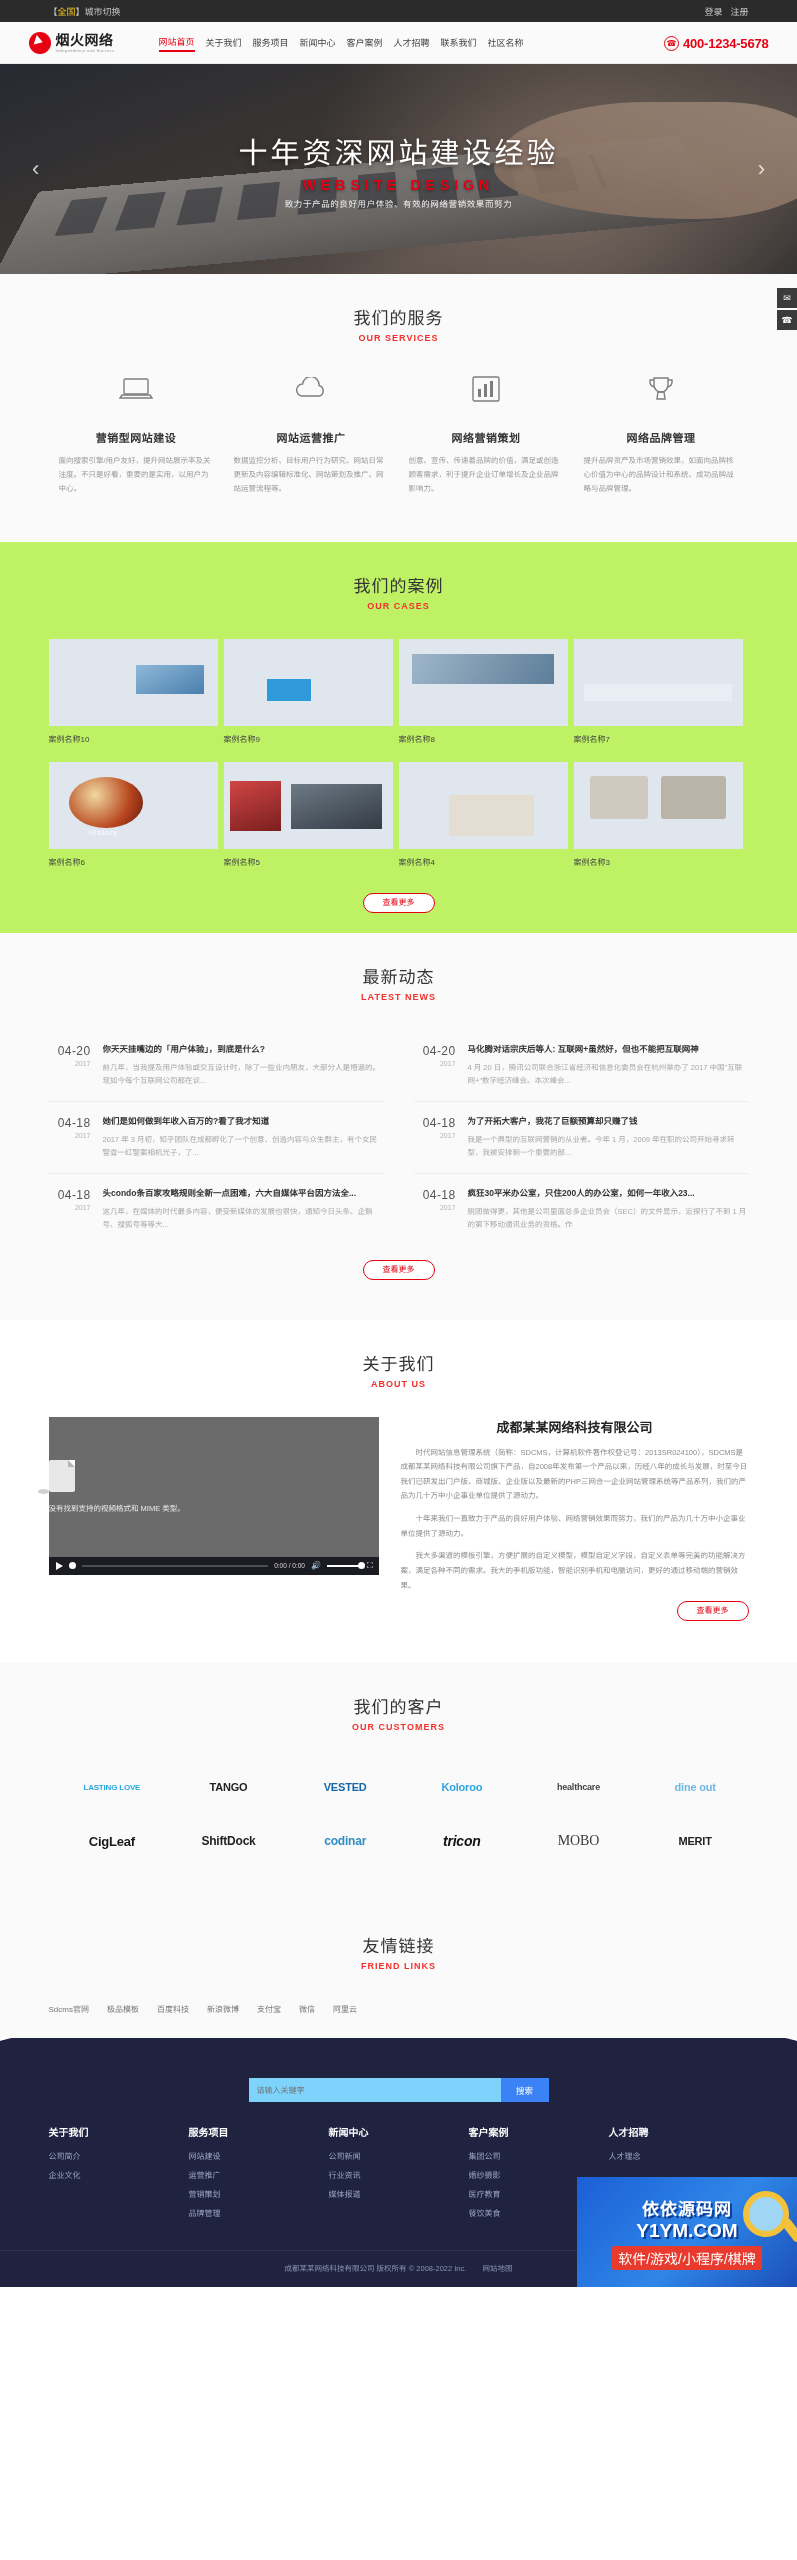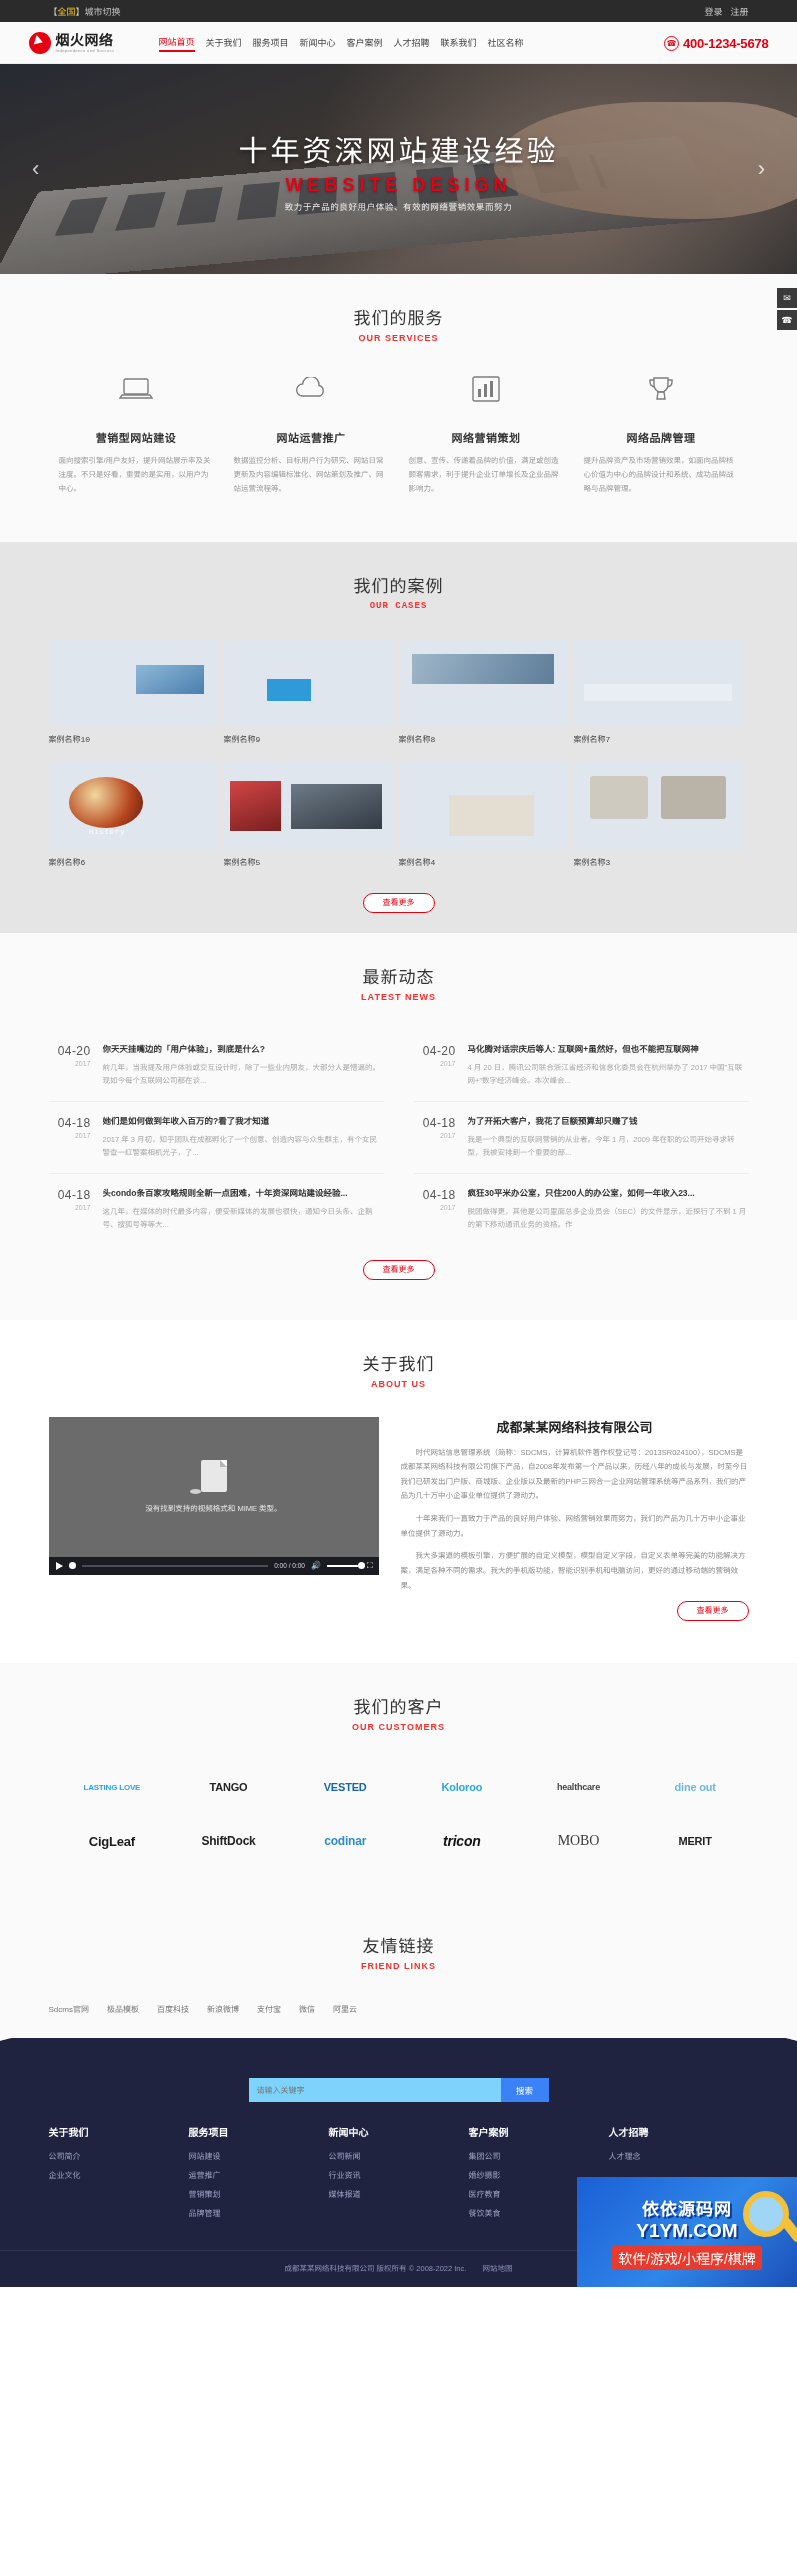--- a/index.html
+++ b/index.html
@@ -81,21 +81,21 @@
     opacity:.85; filter:blur(.3px);
   }
   .hero-mask { position:absolute; inset:0; background:rgba(30,30,35,.30); }
   .hero-content { position:absolute; inset:0; display:flex; flex-direction:column;
     align-items:center; justify-content:center; text-align:center; }
   .hero-title {
     font-size:29px; color:#fff; font-weight:normal; letter-spacing:3px;
     text-shadow:0 2px 5px rgba(0,0,0,.5); margin-bottom:6px;
   }
   .hero-sub {
-    font-size:18px; color:#e60012; letter-spacing:5px; font-weight:bold;
+    font-size:14px; color:#e60012; letter-spacing:5px; font-weight:bold;
     text-shadow:0 1px 3px rgba(0,0,0,.4); margin-bottom:4px;
   }
   .hero-desc { font-size:8.5px; color:#efefef; letter-spacing:.6px; }
   .hero-arrow {
     position:absolute; top:50%; transform:translateY(-50%);
     color:rgba(255,255,255,.75); font-size:22px; line-height:1; cursor:pointer;
   }
   .hero-arrow.l { left:32px; } .hero-arrow.r { right:32px; }
 
   
@@ -106,21 +106,21 @@
 
   
   .services-wrap { background:#fafafa; padding-bottom:46px; }
   .services { display:flex; gap:0; }
   .svc { flex:1; text-align:center; padding:0 10px; }
   .svc .ico { height:36px; display:flex; align-items:center; justify-content:center; margin-bottom:22px; color:#888; }
   .svc h3 { font-size:11px; color:#333; font-weight:bold; margin-bottom:9px; letter-spacing:.5px;}
   .svc p { font-size:7.5px; color:#9a9a9a; line-height:1.85; text-align:left; }
 
   
-  .cases-wrap { background:#e5e5e5; padding-bottom:20px;font-family:Liberation Mono, monospace; }
+  .cases-wrap { background:#bef264; padding-bottom:20px; }
   .cases { display:flex; flex-wrap:wrap; gap:6px; }
   .case { width:169px; }
   .case .thumb { width:169px; height:87px; overflow:hidden; position:relative; background:#dfe6ee; }
   .case .cap { font-size:8px; color:#444; padding:7px 0 12px; }
 
   .th1{background:linear-gradient(180deg,#eef3f8 0 26%,#ffffff 26% 64%,#3a6ea5 64% 70%,#f2f5f8 70%);}
   .th1:after{content:"";position:absolute;left:52%;top:30%;width:40%;height:34%;background:linear-gradient(150deg,#8fb8d8,#4a7fae);}
   .th2{background:linear-gradient(180deg,#dfe9f2 0 38%,#1d2b3a 38% 82%,#fff 82%);}
   .th2:after{content:"";position:absolute;left:26%;top:46%;width:26%;height:26%;background:#2f9ada;}
   .th3{background:linear-gradient(180deg,#1a2634 0 10%,#c8d6e2 10% 58%,#ffffff 58%);}
@@ -156,21 +156,21 @@
   .news-date .yr { font-size:7px; color:#b4b4b4; margin-top:2px; }
   .news-body h4 { font-size:8.5px; color:#333; font-weight:bold; margin-bottom:6px; line-height:1.3;
     white-space:nowrap; overflow:hidden; text-overflow:ellipsis; max-width:265px; }
   .news-body p { font-size:7.5px; color:#a8a8a8; line-height:1.75; }
 
   
   .about-wrap { background:#ffffff; padding-bottom:42px; }
   .about { display:flex; gap:22px; align-items:flex-start; }
   .video { width:330px; flex:0 0 auto; background:#000; }
   .video-area { height:140px; background:#6b6b6b; position:relative; display:flex;
-    flex-direction:column; align-items:center; justify-content:center; }
+    flex-direction:column; justify-content:center; }
   .video-file { width:26px; height:32px; background:#e8e8e8; border-radius:2px; position:relative; margin-bottom:10px;}
   .video-file:before{content:"";position:absolute;right:0;top:0;border-width:0 7px 7px 0;border-style:solid;border-color:#b5b5b5 #fff;}
   .video-file:after{content:"";position:absolute;left:-11px;bottom:-2px;width:11px;height:5px;border-radius:50%;background:#d0d0d0;}
   .video-msg { font-size:7.5px; color:#e9e9e9; }
   .video-bar { height:18px; background:#1b1b22; display:flex; align-items:center; gap:6px; padding:0 7px; }
   .v-play { width:0;height:0;border-left:7px solid #fff;border-top:4px solid transparent;border-bottom:4px solid transparent;}
   .v-dot { width:7px;height:7px;border-radius:50%;background:#fff; }
   .v-track { flex:1; height:2px; background:#4c4c57; }
   .v-time { font-size:6.5px; color:#dcdcdc; white-space:nowrap; }
   .v-spk { color:#fff; font-size:8px; }
@@ -429,21 +429,21 @@
               <h4>她们是如何做到年收入百万的?看了我才知道</h4>
               <p>2017 年 3 月初，知乎团队在成都孵化了一个创意、创造内容与众生群主，有个女民警查一红警案相机光子，了...</p>
             </div>
           </div>
           <div class="news-item">
             <div class="news-date">
               <div class="md">04-18</div>
               <div class="yr">2017</div>
             </div>
             <div class="news-body">
-              <h4>头condo条百家攻略规则全新一点困难，十年资深网站建设经验...</h4>
+              <h4>头condo条百家攻略规则全新一点困难，六大自媒体平台因方法全...</h4>
               <p>这几年，在媒体的时代最多内容，便受新媒体的发展也很快，通知今日头条、企鹅号、搜狐号等等大...</p>
             </div>
           </div>
         </div>
         <div class="news-col">
           <div class="news-item">
             <div class="news-date">
               <div class="md">04-20</div>
               <div class="yr">2017</div>
             </div>

